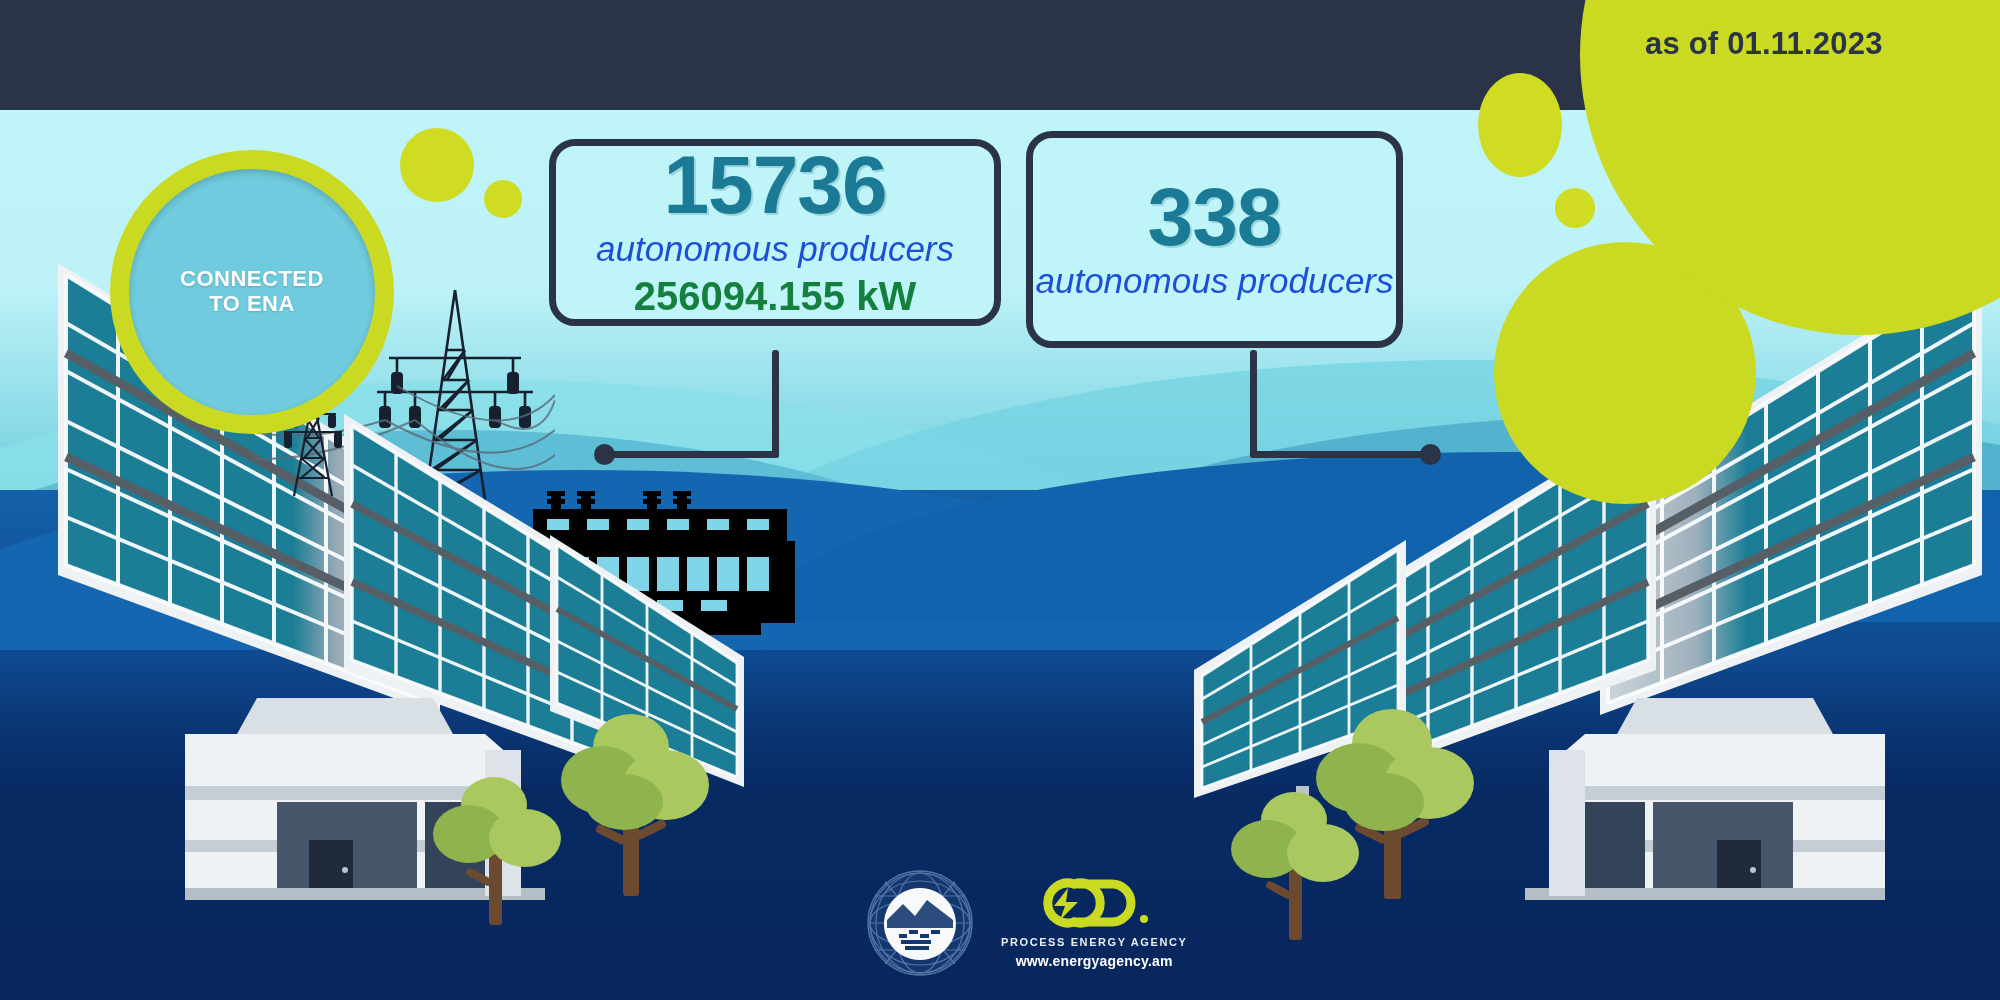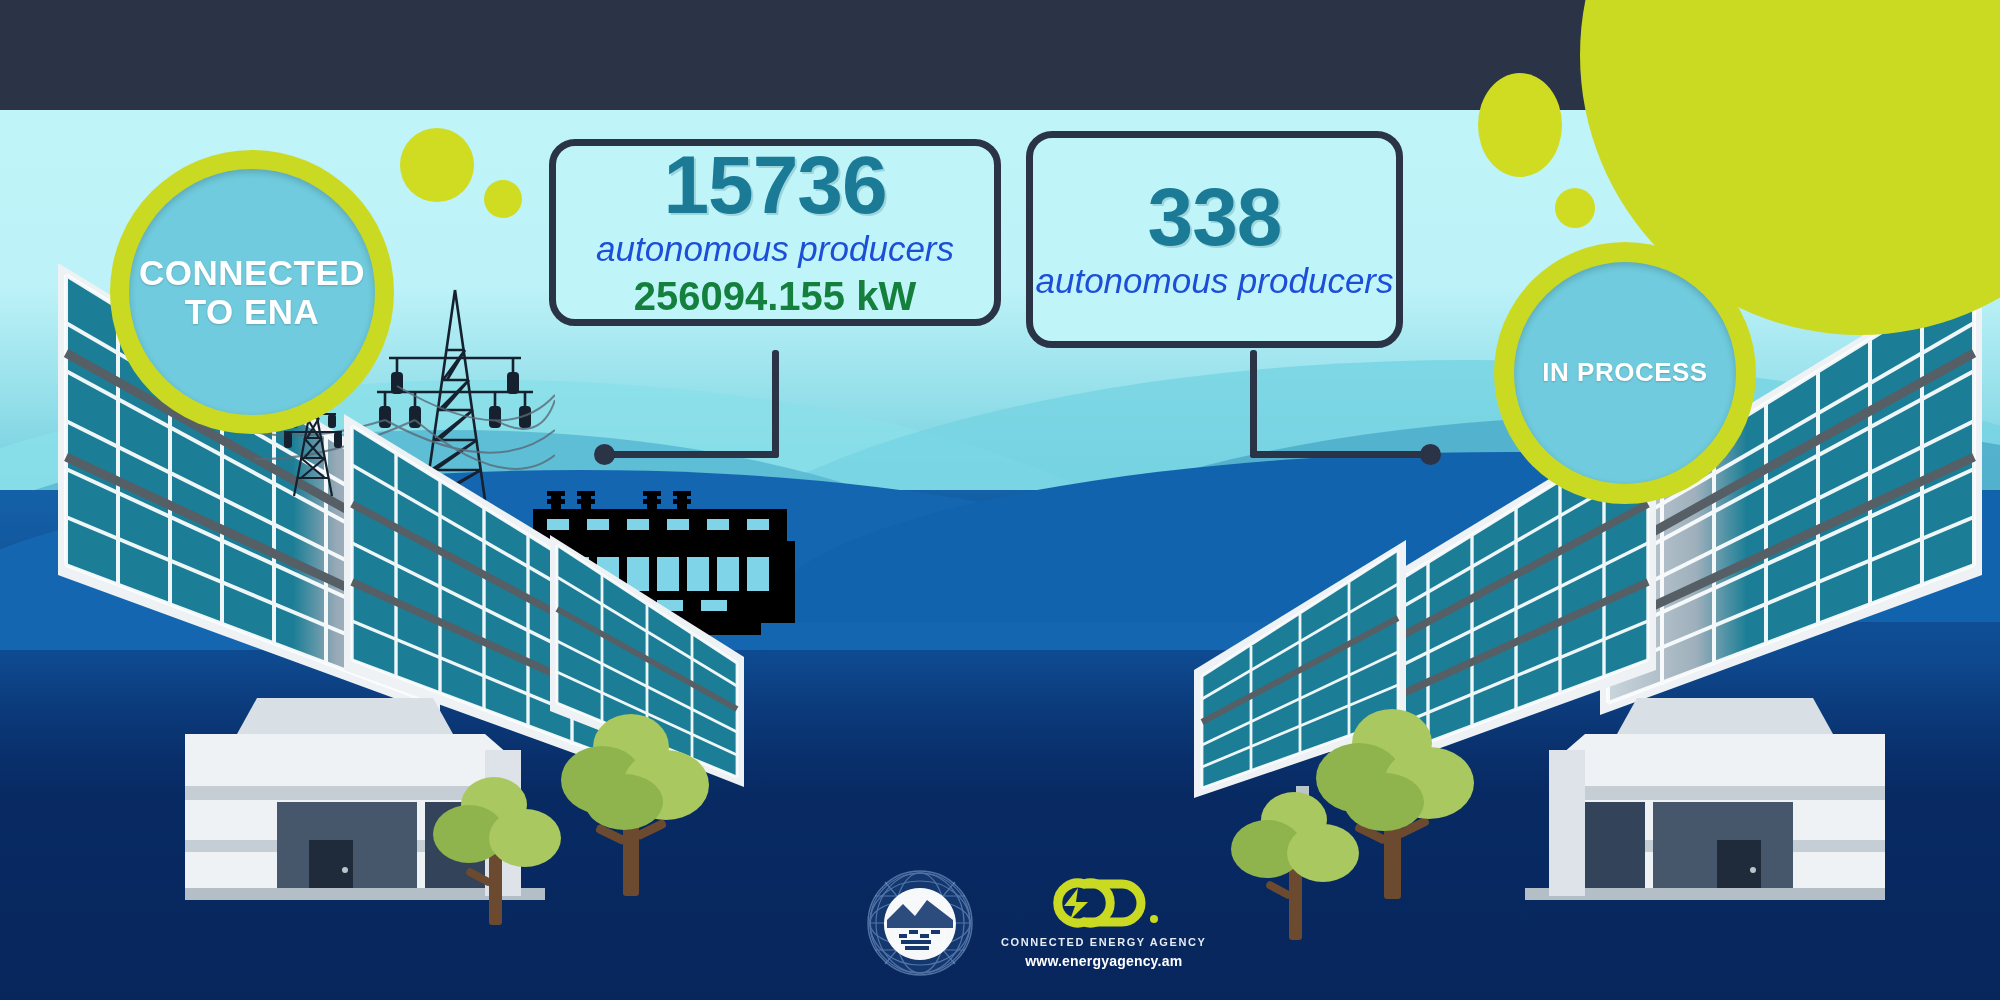--- a/index.html
+++ b/index.html
@@ -46,21 +46,21 @@
   .d4 { left:1555px; top:188px; width:40px; height:40px; z-index:7;}
   .badge-ring { position:absolute; border-radius:50%; background:#cada22; z-index:4; }
   .badge-inner { position:absolute; border-radius:50%; background:#6fcbdd; z-index:5;
                  box-shadow: inset 0 3px 7px rgba(0,0,0,.18); display:flex; align-items:center;
                  justify-content:center; text-align:center; }
   .badge-label { color:#fff; font-weight:bold; line-height:1.12; letter-spacing:.5px;
                  text-shadow:0 1px 2px rgba(0,0,0,.18);}
 
   #ena-ring  { left:110px; top:150px;  width:284px; height:284px; }
   #ena-inner { left:129px; top:169px;  width:246px; height:246px; }
-  #ena-label { font-size:35px; }
+  #ena-label { font-size:22px; }
 
   #proc-ring  { left:1494px; top:242px; width:262px; height:262px; }
   #proc-inner { left:1514px; top:262px; width:222px; height:222px; }
   #proc-label { font-size:26px; }
 
   
   .conn { position:absolute; z-index:6; }
   .conn-v { background:#2b3347; width:7px; border-radius:3px; }
   .conn-h { background:#2b3347; height:7px; border-radius:3px; }
   .conn-dot { background:#2b3347; width:21px; height:21px; border-radius:50%; }
@@ -416,23 +416,20 @@
 
   <div class="badge-ring" id="ena-ring"></div>
   <div class="badge-inner" id="ena-inner">
     <div class="badge-label" id="ena-label">
       <span>CONNECTED</span><br>
       <span>TO ENA</span>
     </div>
   </div>
 
   <div class="badge-ring" id="proc-ring"></div>
-  <div class="badge-inner" id="proc-inner">
-    <div class="badge-label" id="proc-label">IN PROCESS</div>
-  </div>
 
   <div class="conn conn-v" style="left:772px;top:350px;height:108px;"></div>
   <div class="conn conn-h" style="left:602px;top:451px;width:177px;"></div>
   <div class="conn conn-dot" style="left:594px;top:444px;"></div>
 
   <div class="conn conn-v" style="left:1250px;top:350px;height:108px;"></div>
   <div class="conn conn-h" style="left:1250px;top:451px;width:180px;"></div>
   <div class="conn conn-dot" style="left:1420px;top:444px;"></div>
 
   <div class="card" id="card1">
@@ -450,20 +447,21 @@
   <div class="dot d2"></div>
   <div class="dot d3"></div>
   <div class="dot d4"></div>
 
   <div class="header"></div>
   <div class="title">
     <span class="t-white">Autonomous</span>
     <span class="t-green">Solar PV Stations</span>
   </div>
   <div class="date-circle"></div>
+  <div class="date-text">as of 01.11.2023</div>
 
   <div class="logos">
 
     <svg class="logo-globe" viewBox="0 0 110 110">
       <circle cx="55" cy="55" r="52" fill="#14386e"></circle>
       <g stroke="#5b7fb5" stroke-width="1.2" fill="none" opacity=".85">
         <circle cx="55" cy="55" r="50"></circle>
         <ellipse cx="55" cy="55" rx="26" ry="50"></ellipse>
         <ellipse cx="55" cy="55" rx="44" ry="50"></ellipse>
         <ellipse cx="55" cy="55" rx="50" ry="24"></ellipse>
@@ -482,18 +480,18 @@
 
     <div class="ea-wrap">
       <svg width="132" height="62" viewBox="0 0 132 62">
         <g fill="none" stroke="#cada22" stroke-width="9" stroke-linecap="round">
           <path d="M46 12 a20 20 0 1 0 0 38 a20 20 0 1 0 0 -38"></path>
           <path d="M46 12 L84 12 a19 19 0 1 1 0 38 L46 50"></path>
         </g>
         <path d="M40 16 L26 34 h11 l-5 14 L50 30 H38 z" fill="#cada22"></path>
         <circle cx="116" cy="47" r="4" fill="#cada22"></circle>
       </svg>
-      <div class="ea-cap">CONNECTED ENERGY AGENCY</div>
+      <div class="ea-cap">PROCESS ENERGY AGENCY</div>
       <div class="ea-url">www.energyagency.am</div>
     </div>
   </div>
 
 </div>
 
 </body></html>

